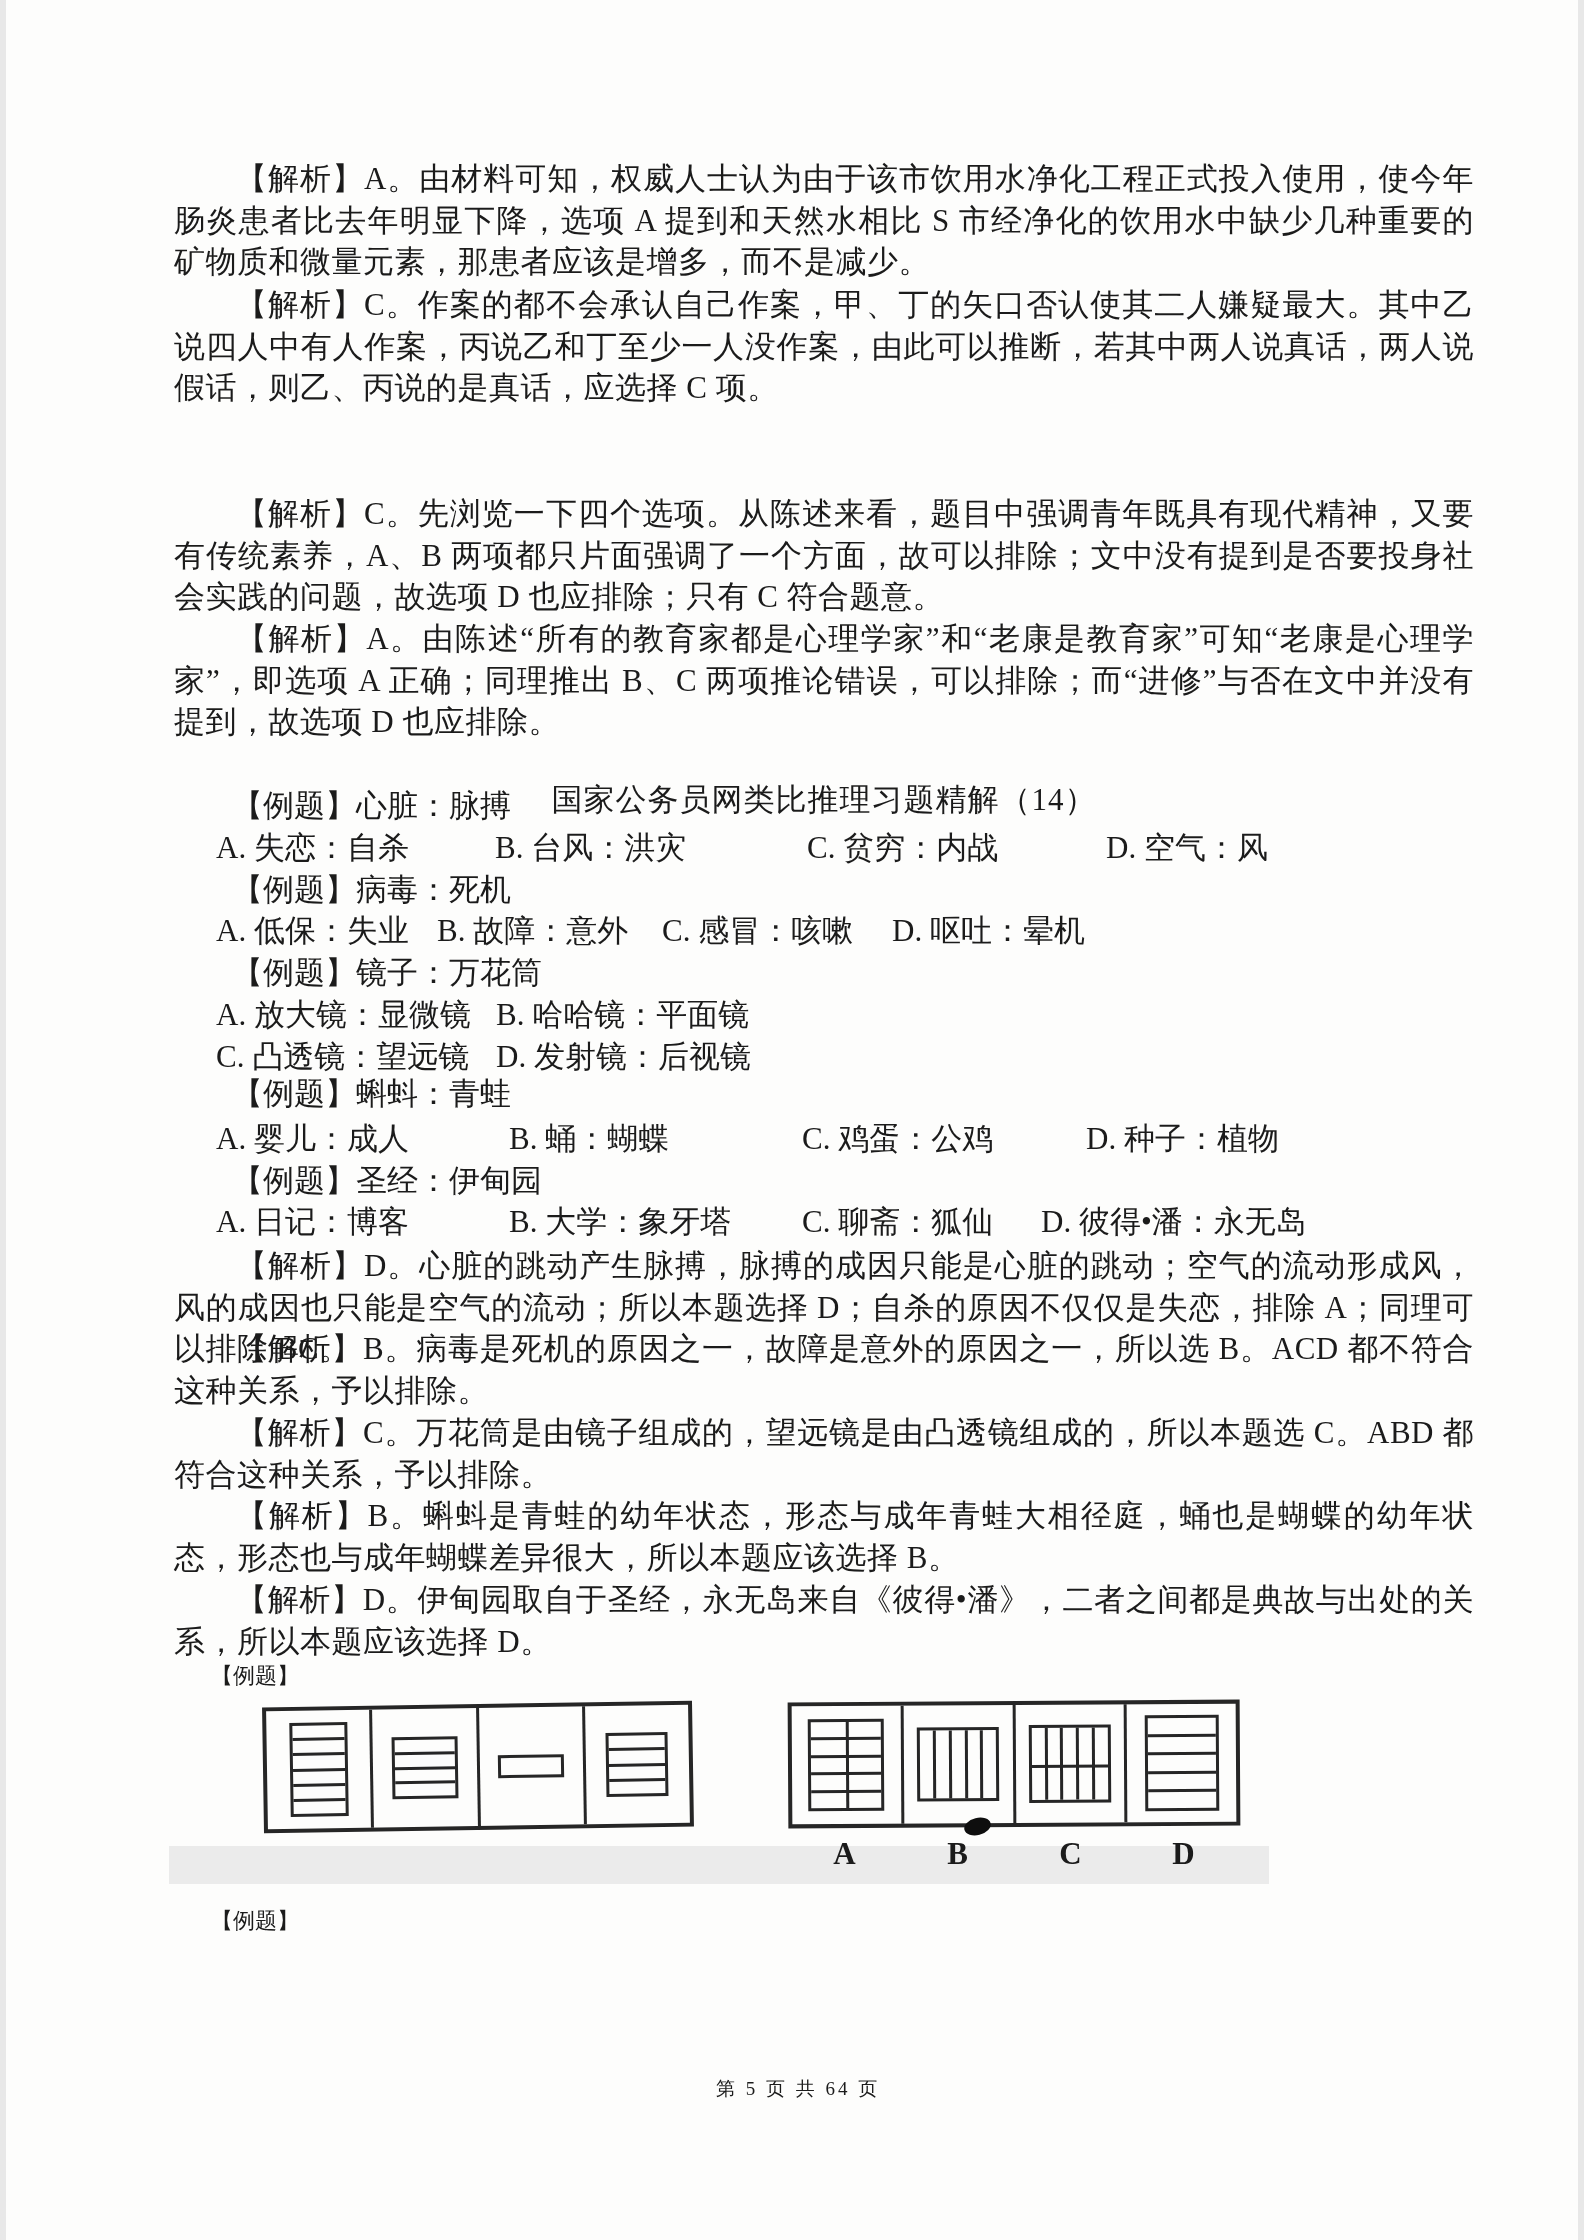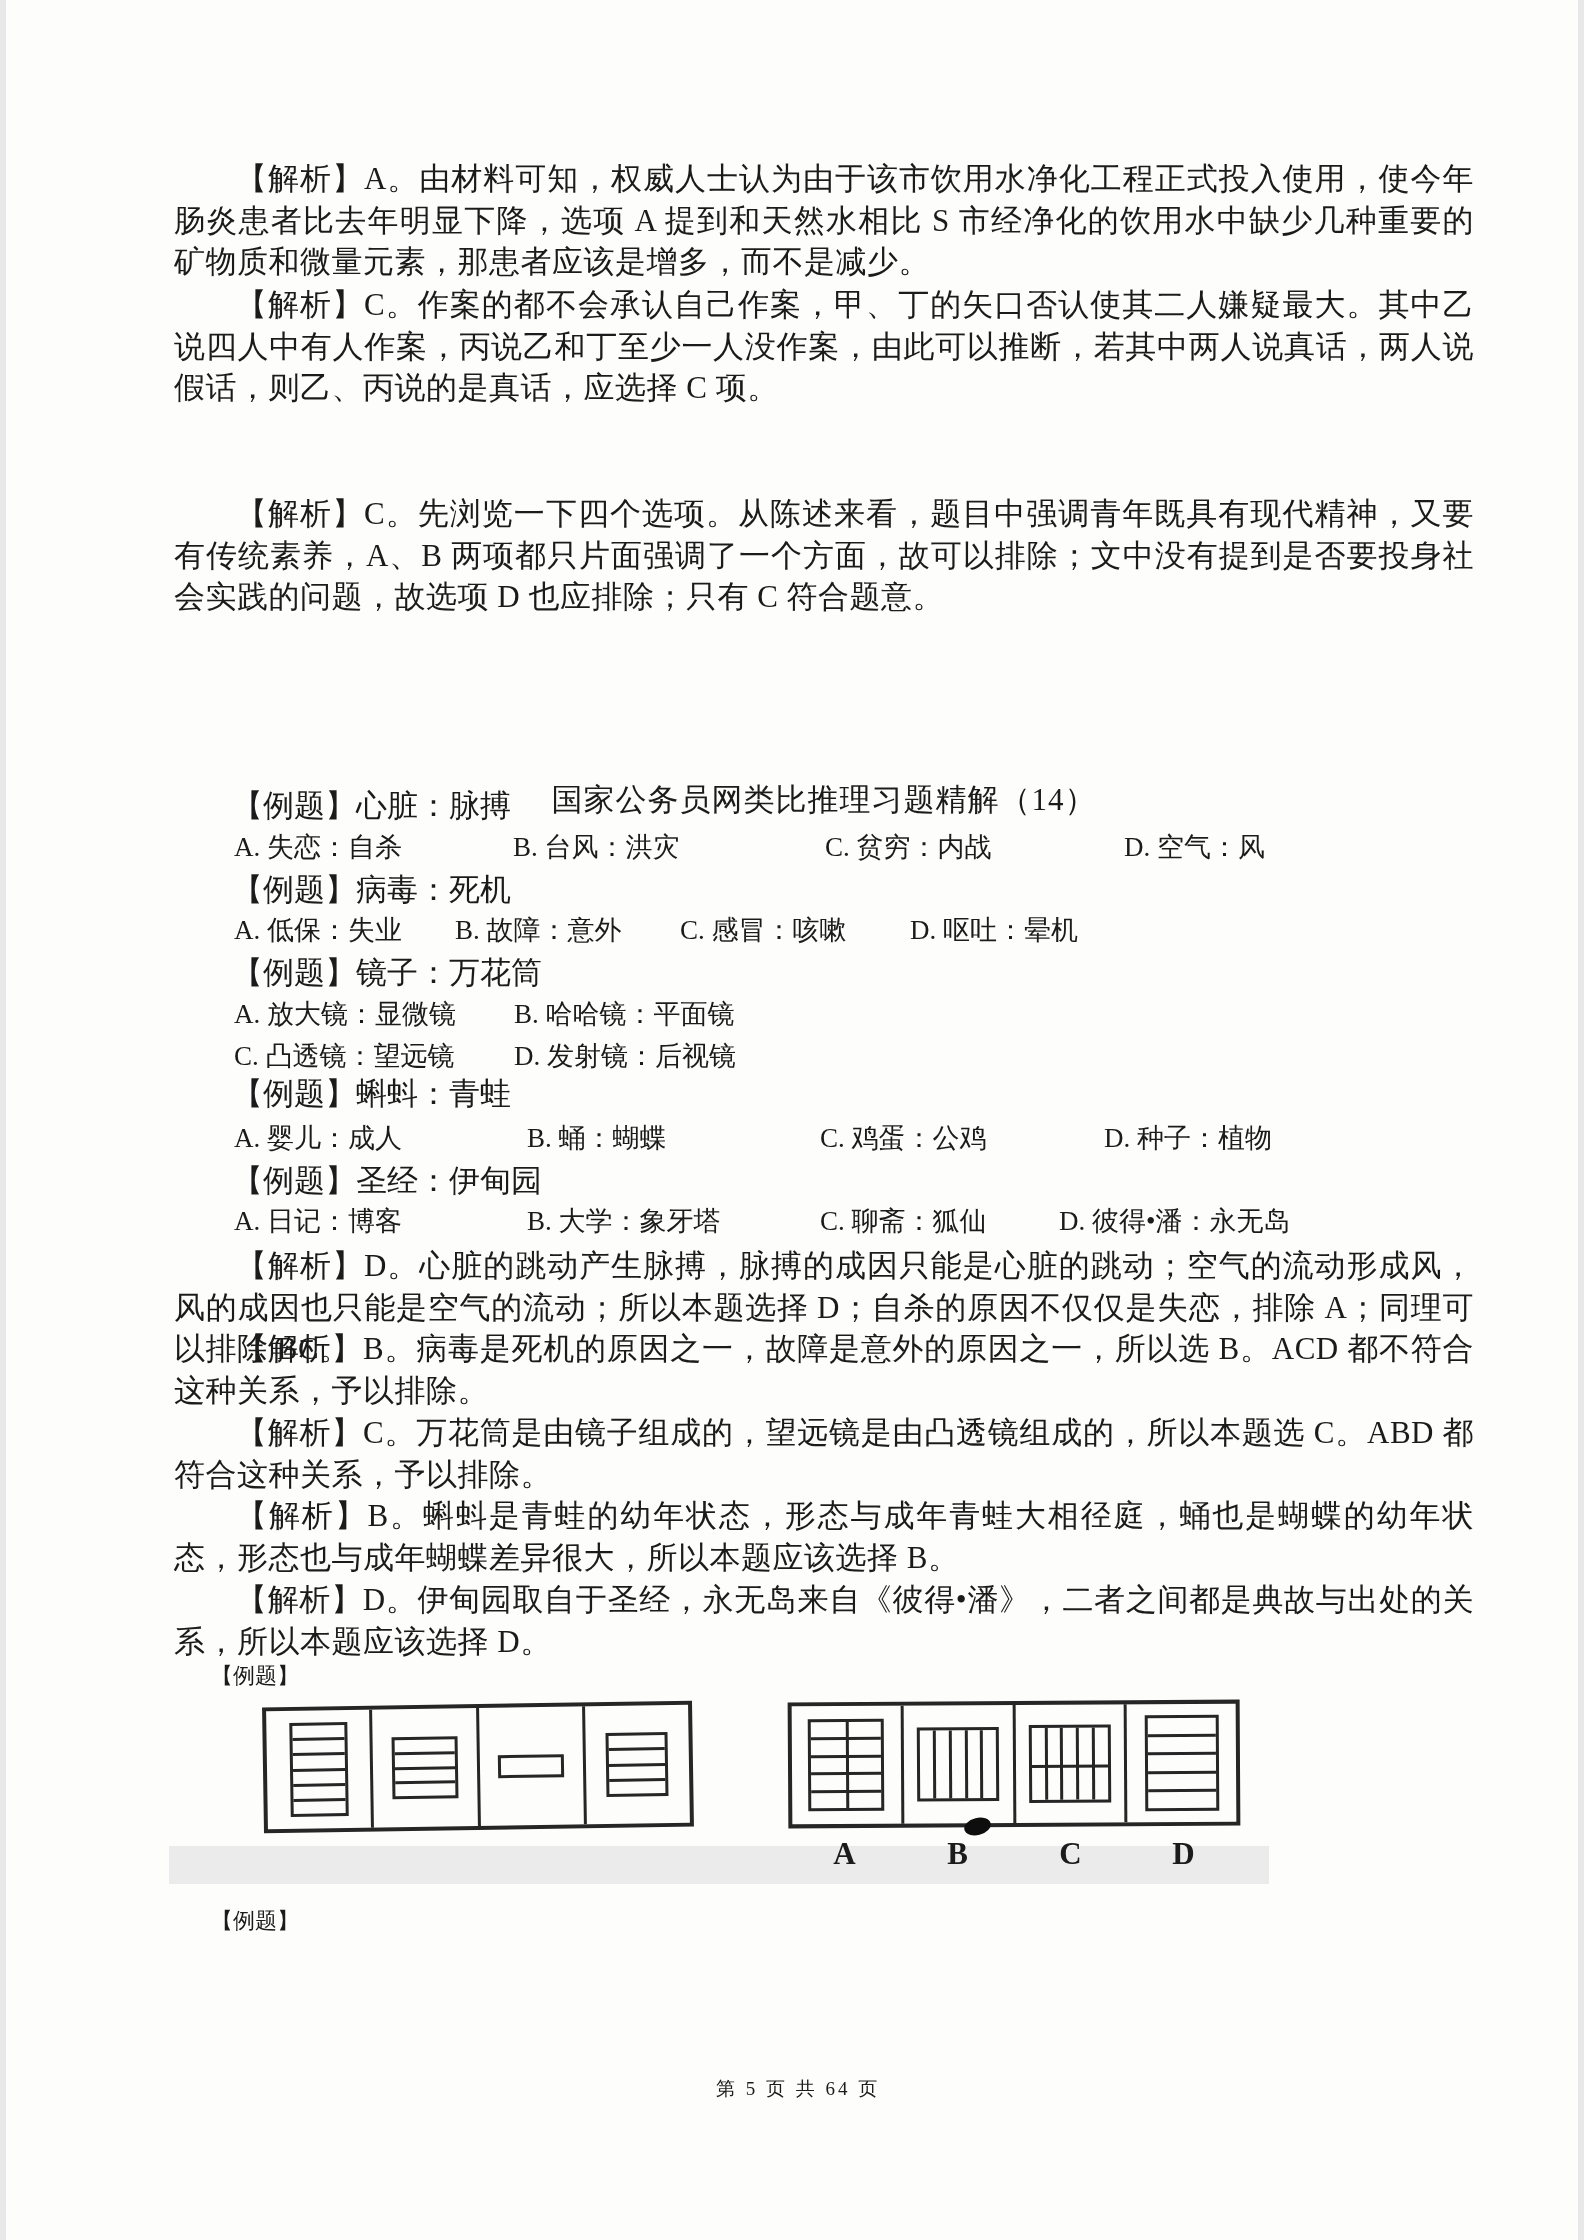--- a/index.html
+++ b/index.html
@@ -10,21 +10,21 @@
   }
   .blk{
     position:absolute;left:168px;width:1300px;
     font-size:31px;line-height:41.7px;text-align:justify;
     letter-spacing:0.5px;
   }
   .indent{text-indent:62px;}
   .title{text-align:center;text-indent:0;letter-spacing:1px;margin-top:36px;}
   .qlabel{position:absolute;left:226px;font-size:31px;line-height:41.7px;white-space:nowrap;}
   .exlabel{position:absolute;left:205px;font-size:22px;line-height:41.7px;white-space:nowrap;}
-  .opts{position:absolute;left:228px;display:flex;font-size:27px;line-height:41.7px;white-space:nowrap;}
+  .opts{position:absolute;left:210px;display:flex;font-size:31px;line-height:41.7px;white-space:nowrap;}
   .opts span{display:inline-block;}
   .r0 span:nth-child(1){width:279px}.r0 span:nth-child(2){width:312px}.r0 span:nth-child(3){width:299px}
   .r1 span:nth-child(1){width:221px}.r1 span:nth-child(2){width:225px}.r1 span:nth-child(3){width:230px}
   .r2 span:nth-child(1){width:280px}
   .r3 span:nth-child(1){width:293px}.r3 span:nth-child(2){width:293px}.r3 span:nth-child(3){width:284px}
   .r4 span:nth-child(1){width:293px}.r4 span:nth-child(2){width:293px}.r4 span:nth-child(3){width:239px}
   
   .fg{position:absolute;display:flex;border:4px solid #262626;box-sizing:border-box;background:#fdfdfc;z-index:1;}
   .fgcell{flex:1;position:relative;border-left:3px solid #262626;}
   .fgcell:first-child{border-left:none;}
@@ -46,20 +46,21 @@
   .footer{position:absolute;left:0;top:2076px;width:1584px;text-align:center;font-size:19px;letter-spacing:3px;}
 </style>
 </head>
 <body>
 
 <div class="page">
 
   <div class="blk indent" style="top:158px">【解析】A。由材料可知，权威人士认为由于该市饮用水净化工程正式投入使用，使今年肠炎患者比去年明显下降，选项 A 提到和天然水相比 S 市经净化的饮用水中缺少几种重要的矿物质和微量元素，那患者应该是增多，而不是减少。</div>
   <div class="blk indent" style="top:284px">【解析】C。作案的都不会承认自己作案，甲、丁的矢口否认使其二人嫌疑最大。其中乙说四人中有人作案，丙说乙和丁至少一人没作案，由此可以推断，若其中两人说真话，两人说假话，则乙、丙说的是真话，应选择 C 项。</div>
   <div class="blk indent" style="top:493px">【解析】C。先浏览一下四个选项。从陈述来看，题目中强调青年既具有现代精神，又要有传统素养，A、B 两项都只片面强调了一个方面，故可以排除；文中没有提到是否要投身社会实践的问题，故选项 D 也应排除；只有 C 符合题意。</div>
+  <div class="blk indent" style="top:618px">【解析】A。由陈述“所有的教育家都是心理学家”和“老康是教育家”可知“老康是心理学家”，即选项 A 正确；同理推出 B、C 两项推论错误，可以排除；而“进修”与否在文中并没有提到，故选项 D 也应排除。</div>
 
   <div class="blk title" style="top:743px">国家公务员网类比推理习题精解（14）</div>
 
   <div class="qlabel" style="top:785px">【例题】心脏：脉搏</div>
   <div class="opts r0" style="top:827px">
     <span>A. 失恋：自杀</span>
     <span>B. 台风：洪灾</span>
     <span>C. 贫穷：内战</span>
     <span>D. 空气：风</span>
   </div>

